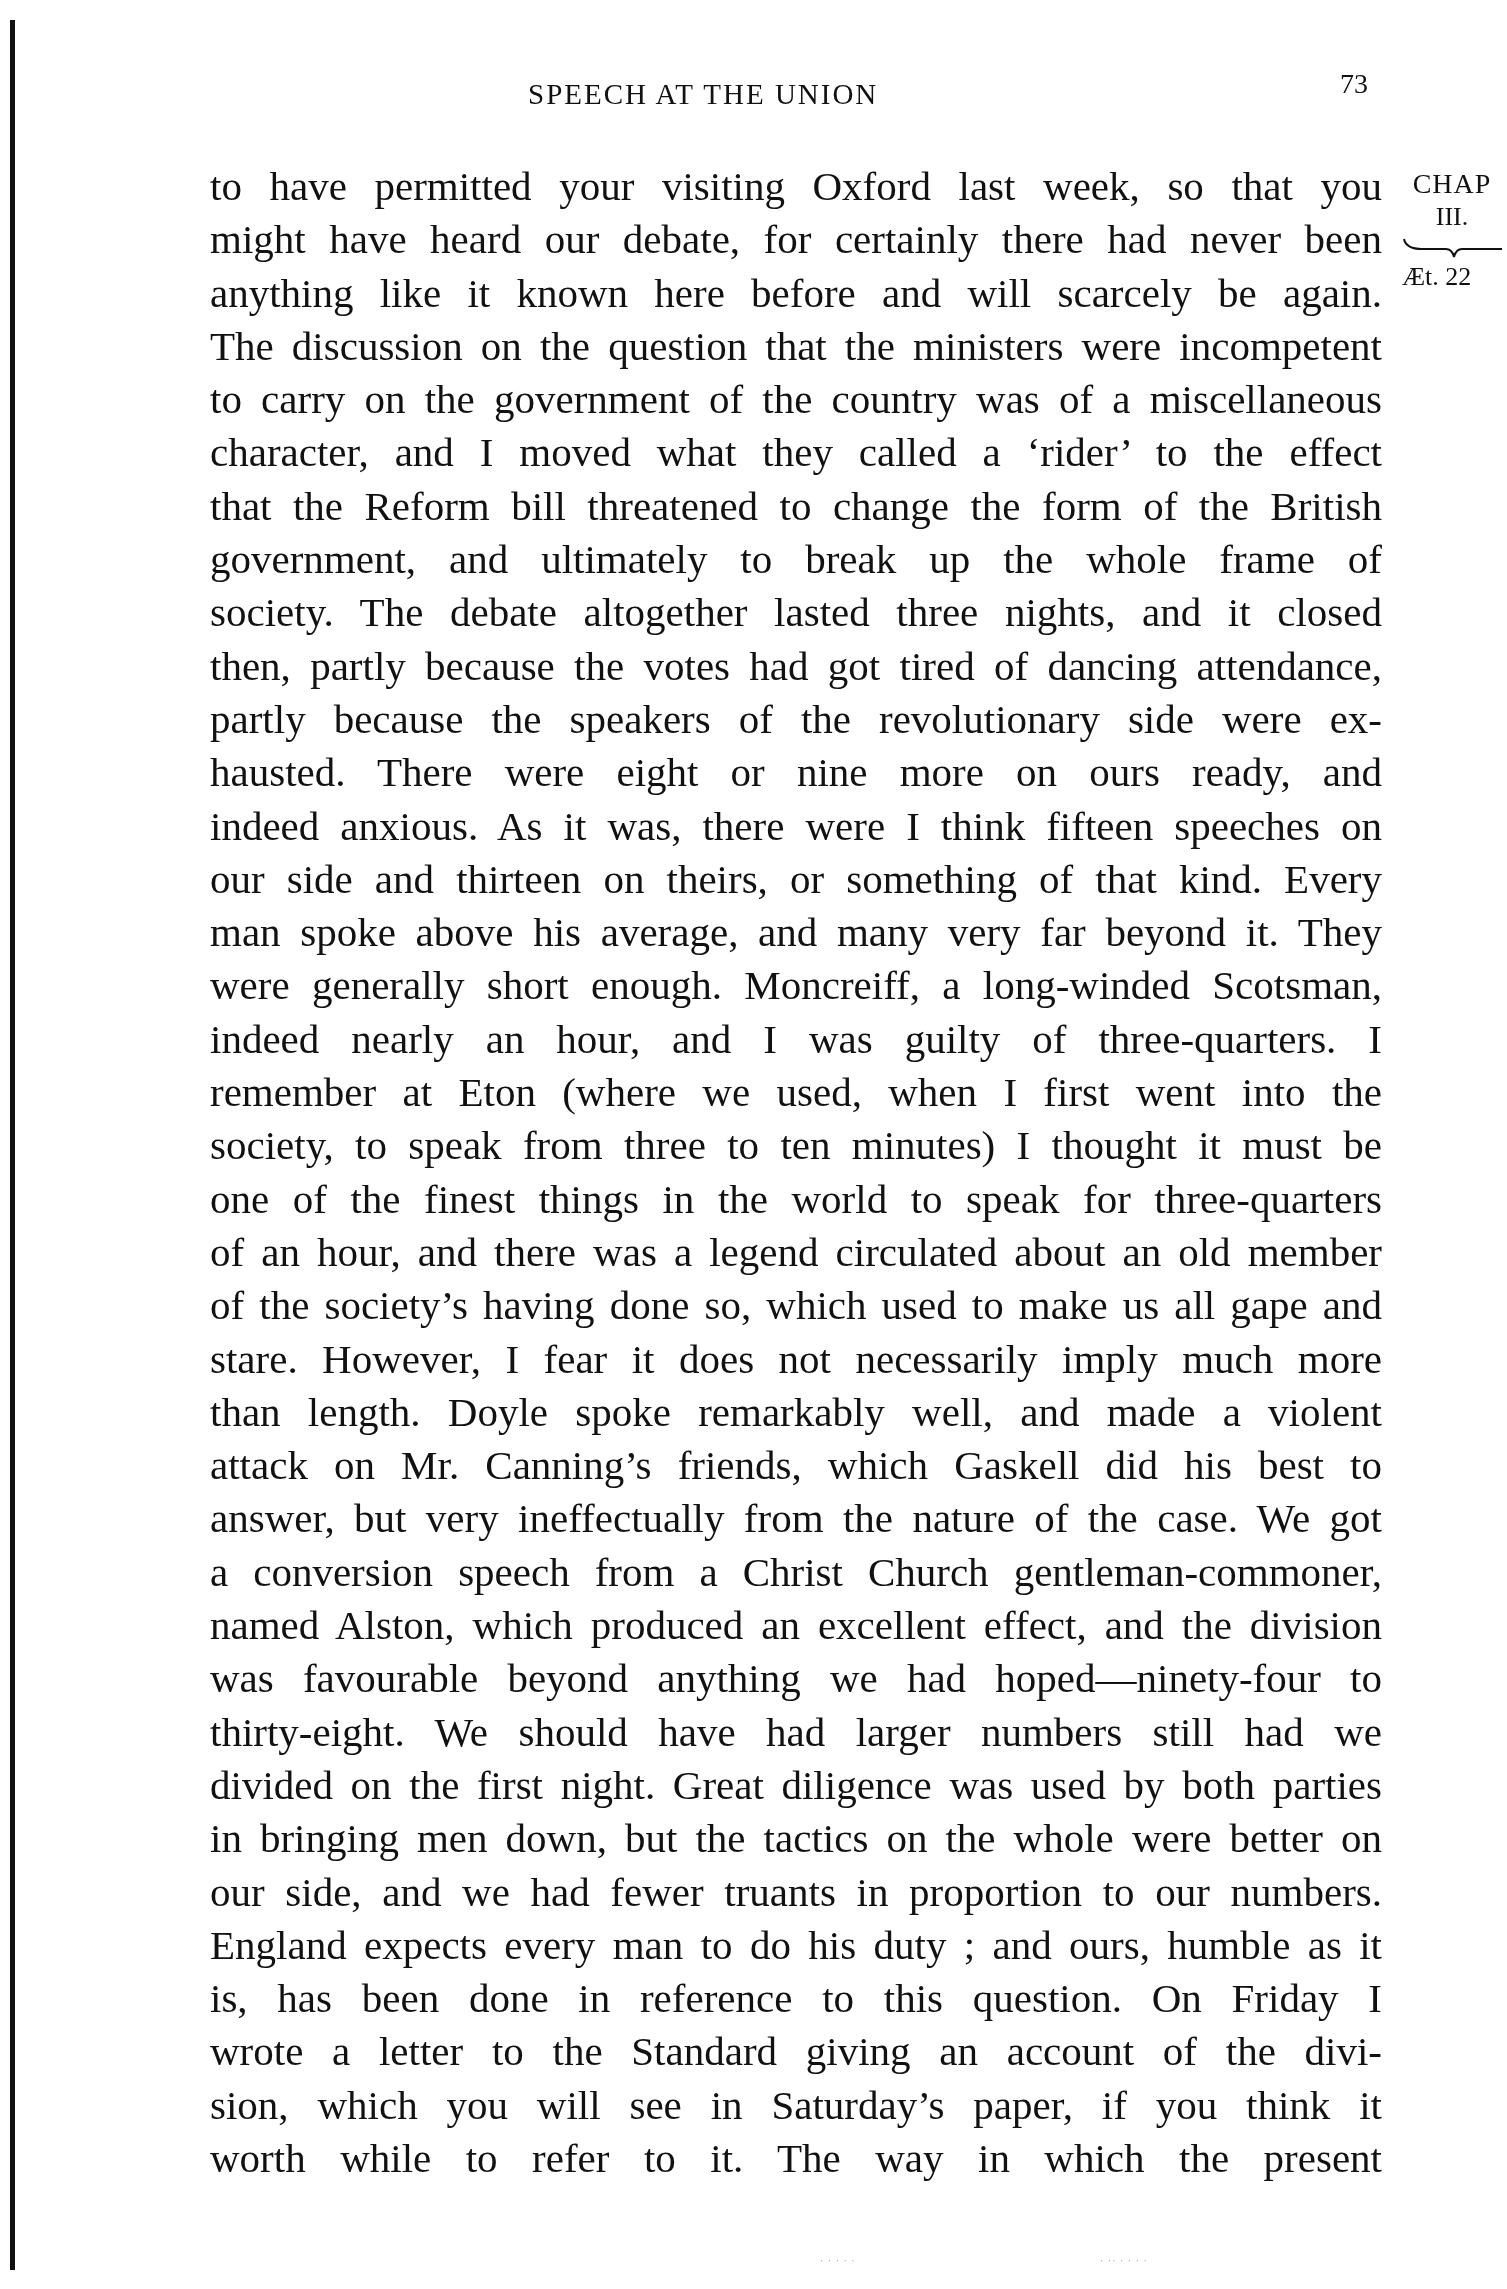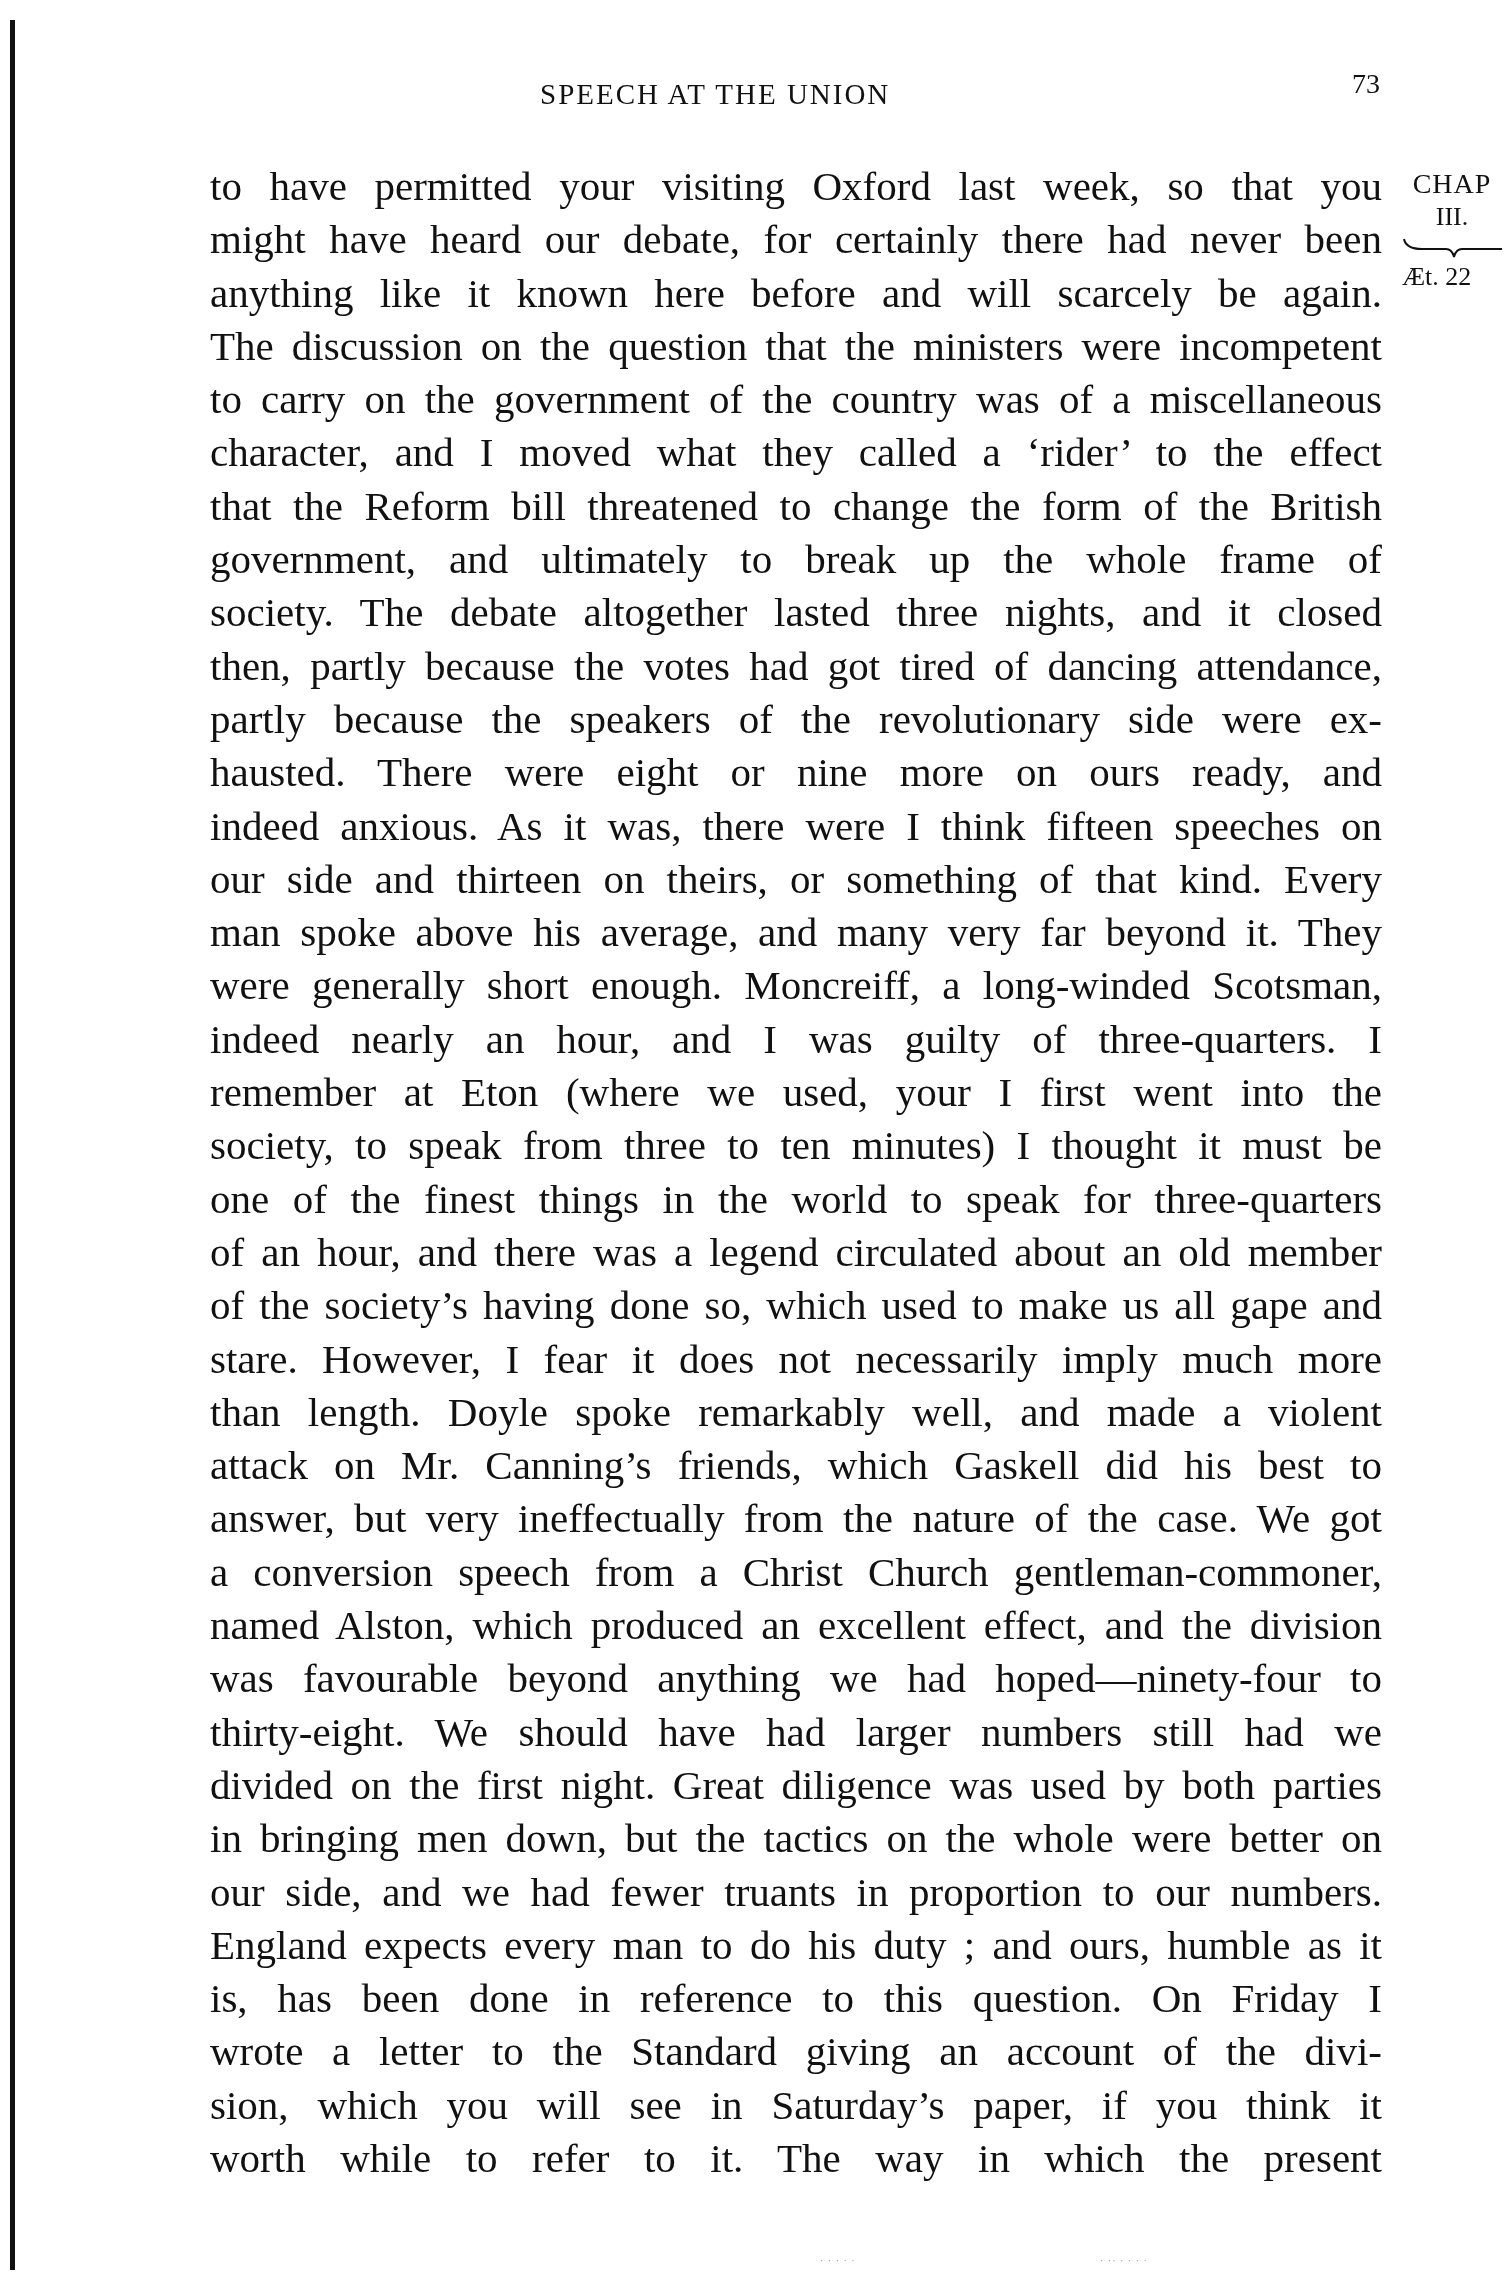--- a/index.html
+++ b/index.html
@@ -1,19 +1,19 @@
 <!DOCTYPE html>
 <html><head>
 <meta charset="utf-8">
 <style>
   html, body { margin: 0; padding: 0; background: #ffffff; }
   body { width: 1507px; height: 2289px; position: relative; overflow: hidden;
          font-family: "Liberation Serif", "DejaVu Serif", serif; color: #111; }
   .gutter-bar { position: absolute; left: 10px; top: 20px; width: 5px; height: 2250px; background: #111; }
-  .header { position: absolute; top: 68px; left: 210px; width: 1170px; height: 50px; }
+  .header { position: absolute; top: 68px; left: 198px; width: 1170px; height: 50px; }
   .running-head { position: absolute; left: 330px; top: 10px; font-size: 29px; letter-spacing: 2px; }
   .page-number { position: absolute; right: 0px; top: 0px; font-size: 28px; }
   .body-text { position: absolute; top: 160px; left: 210px; width: 1172px; }
   .line { font-size: 41px; height: 53.3px; line-height: 53.3px; white-space: nowrap;
           text-align: justify; text-align-last: justify; }
   .line .it { }
   .margin-note { position: absolute; left: 1392px; top: 168px; width: 120px; text-align: center; font-size: 28px; }
   .margin-note .chap { letter-spacing: 1px; }
   .margin-note .num { font-size: 26px; margin-top: 2px; }
   .margin-note .brace { height: 22px; margin: 2px 0 6px 0; }
@@ -52,21 +52,21 @@
     <div class="line"><span>government, and ultimately to break up the whole frame of</span></div>
     <div class="line"><span>society. The debate altogether lasted three nights, and it closed</span></div>
     <div class="line"><span>then, partly because the </span><span class="it">votes</span><span> had got tired of dancing attendance,</span></div>
     <div class="line"><span class="it">partly because the speakers of the</span><span> revolutionary side were ex-</span></div>
     <div class="line"><span>hausted. There were eight or nine more on ours ready, and</span></div>
     <div class="line"><span>indeed anxious. As it was, there were I think fifteen speeches on</span></div>
     <div class="line"><span>our side and thirteen on theirs, or something of that kind. Every</span></div>
     <div class="line"><span>man spoke above his average, and many very far beyond it. They</span></div>
     <div class="line"><span>were generally short enough. Moncreiff, a long-winded Scotsman,</span></div>
     <div class="line"><span>indeed nearly an hour, and I was guilty of three-quarters. I</span></div>
-    <div class="line"><span>remember at Eton (where we used, your I first went into the</span></div>
+    <div class="line"><span>remember at Eton (where we used, when I first went into the</span></div>
     <div class="line"><span>society, to speak from three to ten minutes) I thought it must be</span></div>
     <div class="line"><span class="it">one of the finest things in the world to speak for three-quarters</span></div>
     <div class="line"><span>of an hour, and there was a legend circulated about an old member</span></div>
     <div class="line"><span>of the society’s having done so, which used to make us all gape and</span></div>
     <div class="line"><span>stare. However, I fear it does not necessarily imply much more</span></div>
     <div class="line"><span>than length. Doyle spoke remarkably well, and made a violent</span></div>
     <div class="line"><span>attack on Mr. Canning’s friends, which Gaskell did his best to</span></div>
     <div class="line"><span>answer, but very ineffectually from the nature of the case. We got</span></div>
     <div class="line"><span>a conversion speech from a Christ Church gentleman-commoner,</span></div>
     <div class="line"><span>named Alston, which produced an excellent effect, and the division</span></div>

